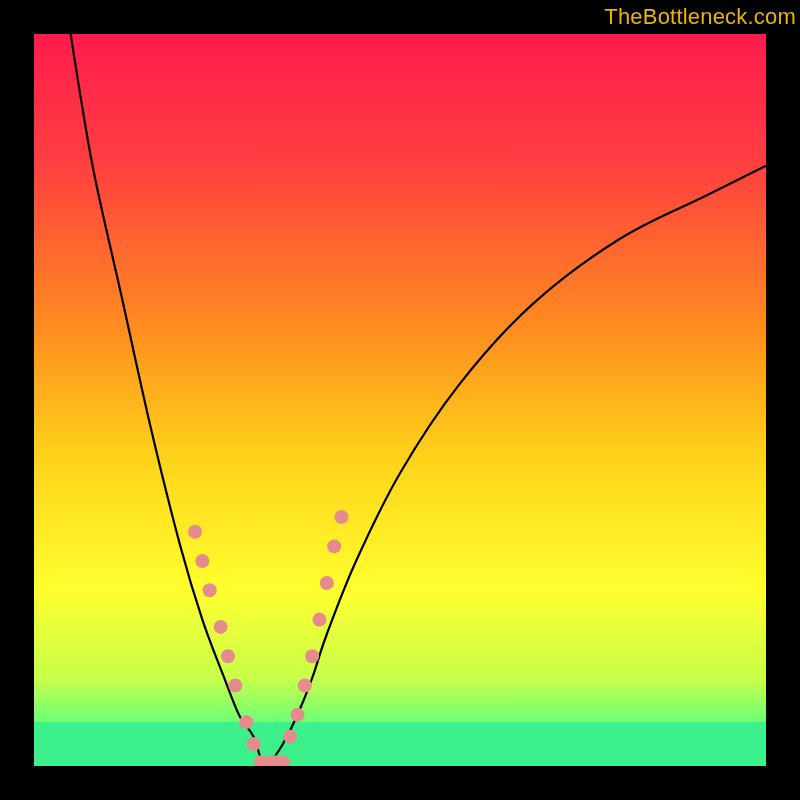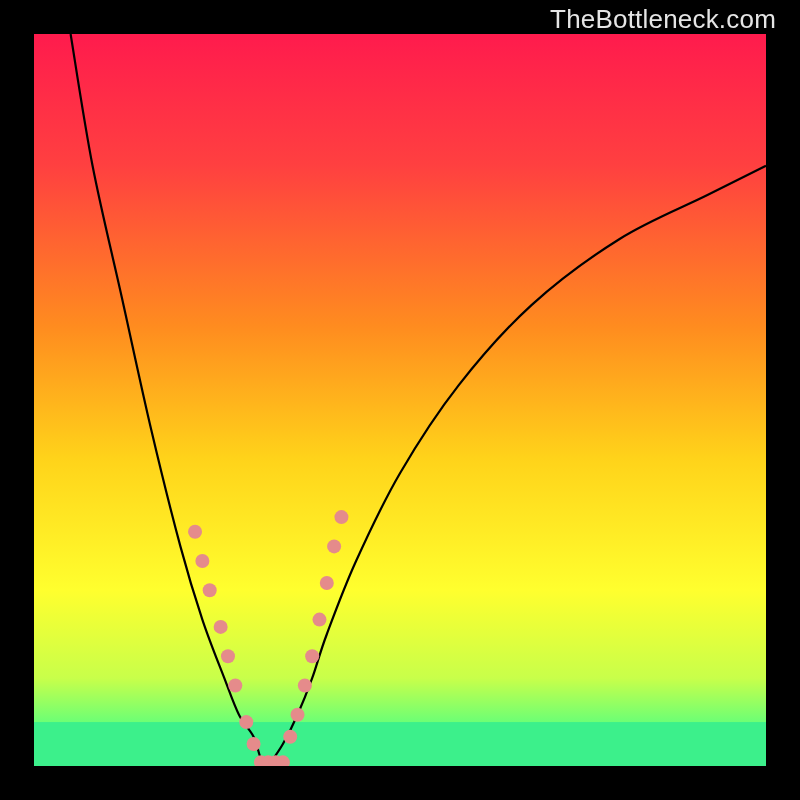--- a/index.html
+++ b/index.html
@@ -11,24 +11,24 @@
   }
   .outer {
     width: 800px;
     height: 800px;
     background: #000;
     position: relative;
   }
   .watermark {
     position: absolute;
     top: 4px;
-    right: 24px;
+    right: 4px;
     font-family: Arial, sans-serif;
-    font-size: 26px;
-    color: #e5e5e5;
+    font-size: 22px;
+    color: #eab308;
     font-weight: 500;
     letter-spacing: 0.2px;
   }
   .plot {
     position: absolute;
     left: 34px;
     top: 34px;
     width: 732px;
     height: 732px;
   }

